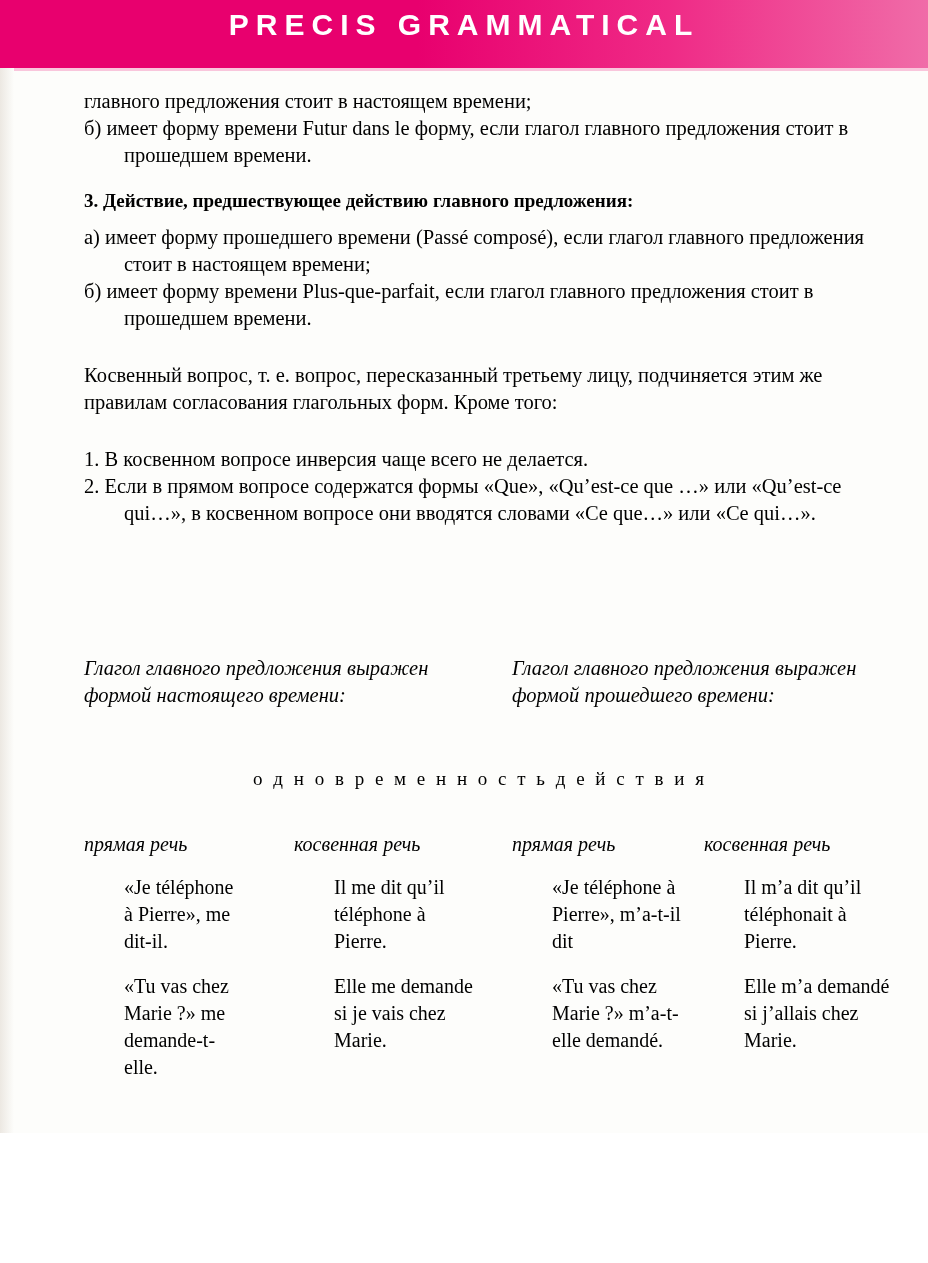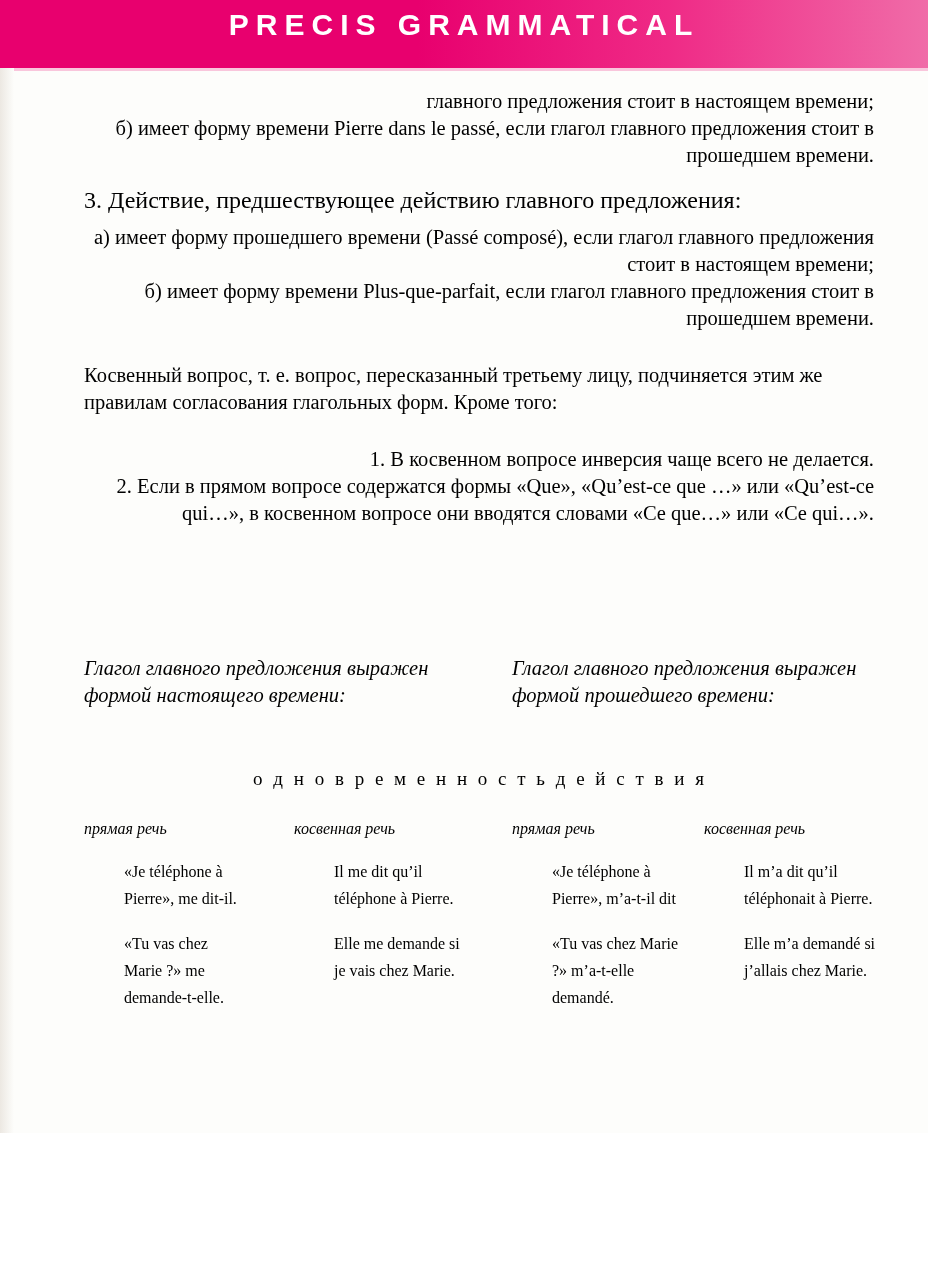--- a/index.html
+++ b/index.html
@@ -59,28 +59,27 @@
     width: 790px;
   }
   p {
     margin: 0;
     font-size: 20.5px;
     line-height: 27px;
   }
   .indent-hang {
     padding-left: 40px;
     text-indent: -40px;
-    text-align: right;
   }
   .gap-s { height: 10px; }
   .gap-m { height: 18px; }
   .gap-l { height: 30px; }
   .num-head {
-    font-weight: normal;
-    font-size: 24px;
+    font-weight: bold;
+    font-size: 19px;
     line-height: 27px;
   }
 
   
   .cols-head {
     position: absolute;
     left: 84px;
     top: 655px;
     width: 800px;
   }
@@ -106,23 +105,23 @@
 
   
   .table {
     position: absolute;
     left: 84px;
     top: 815px;
     width: 810px;
   }
   .tcol {
     position: absolute;
-    top: 0;
+    top: 16px;
     width: 170px;
-    font-size: 16px;
+    font-size: 20px;
     line-height: 27px;
   }
   .tcol.c1 { left: 0;   width: 160px; }
   .tcol.c2 { left: 210px; width: 180px; }
   .tcol.c3 { left: 428px; width: 170px; }
   .tcol.c4 { left: 620px; width: 190px; }
   .chead {
     font-style: italic;
     margin-bottom: 16px;
   }
@@ -176,21 +175,21 @@
 <div class="page">
 
   <div class="banner">
     <div class="banner-title">PRECIS GRAMMATICAL</div>
   </div>
   <div class="banner-edge"></div>
   <div class="gutter"></div>
 
   <div class="body">
     <p class="indent-hang">главного предложения стоит в настоящем времени;</p>
-    <p class="indent-hang">б) имеет форму времени Pierre dans le passé, если глагол главного предложения стоит в прошедшем времени.</p>
+    <p class="indent-hang">б) имеет форму времени Futur dans le форму, если глагол главного предложения стоит в прошедшем времени.</p>
     <div class="gap-m"></div>
     <p class="num-head">3. Действие, предшествующее действию главного предложения:</p>
     <div class="gap-s"></div>
     <p class="indent-hang">а) имеет форму прошедшего времени (Passé composé), если глагол главного предложения стоит в настоящем времени;</p>
     <p class="indent-hang">б) имеет форму времени Plus-que-parfait, если глагол главного предложения стоит в прошедшем времени.</p>
     <div class="gap-l"></div>
     <p>Косвенный вопрос, т. е. вопрос, пересказанный третьему лицу, подчиняется этим же правилам согласования глагольных форм. Кроме того:</p>
     <div class="gap-l"></div>
     <p class="indent-hang">1. В косвенном вопросе инверсия чаще всего не делается.</p>
     <p class="indent-hang">2. Если в прямом вопросе содержатся формы «Que», «Qu’est-ce que …» или «Qu’est-ce qui…», в косвенном вопросе они вводятся словами «Ce que…» или «Ce qui…».</p>

